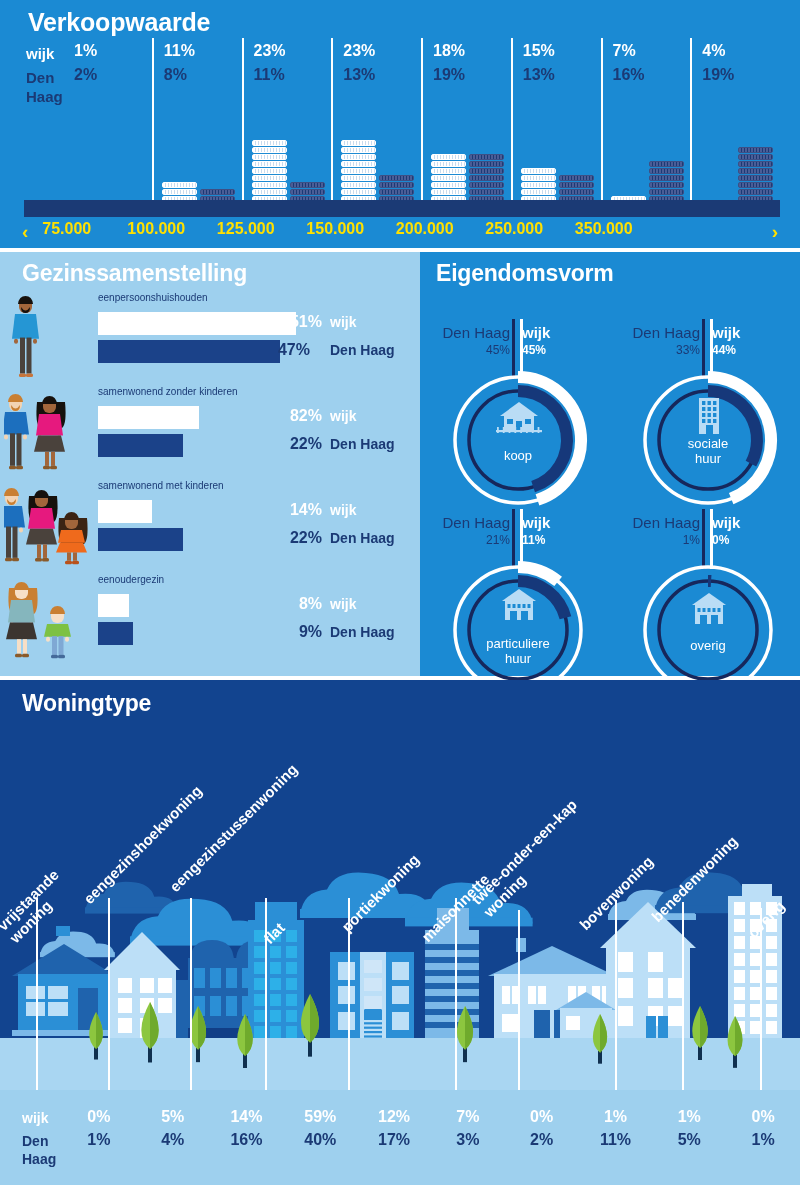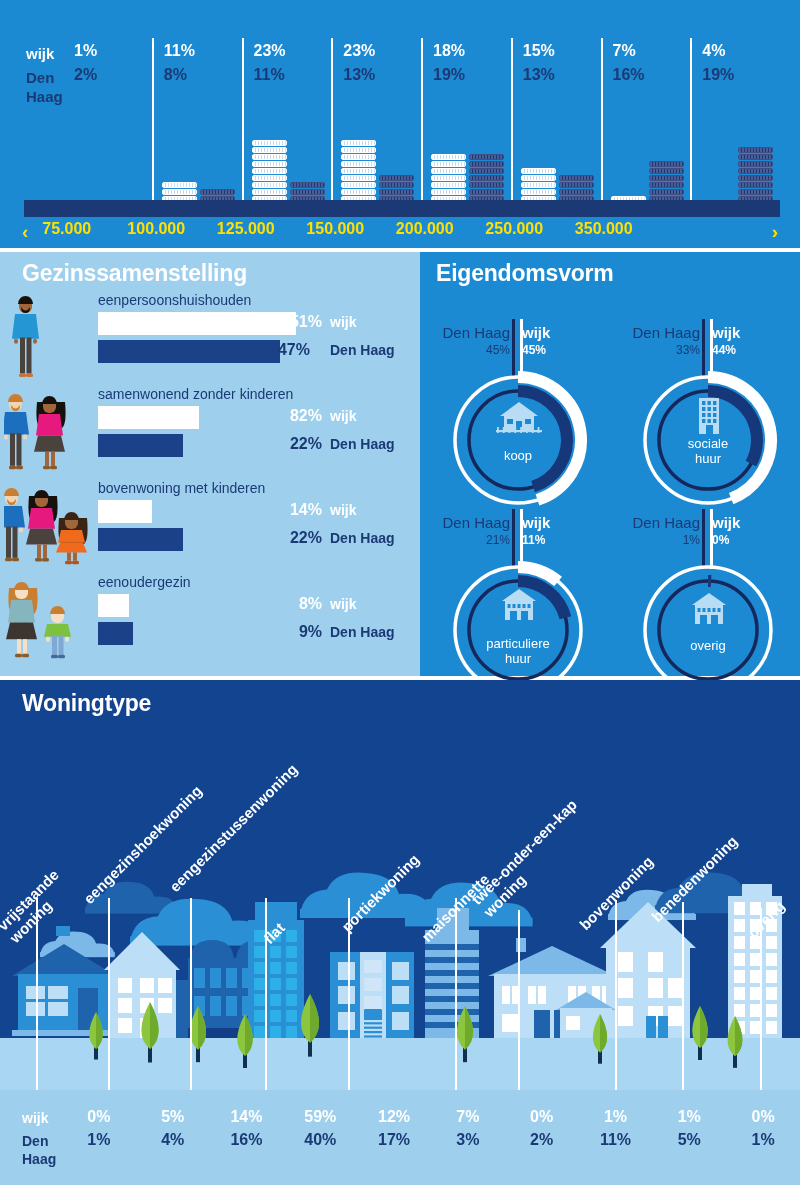--- a/index.html
+++ b/index.html
@@ -86,21 +86,21 @@
     left:0; top:252px; width:444px; height:424px;
     background:#9ed0ee;
   }
   #family-title {
     position:absolute; left:22px; top:8px; font-size:23px;
   }
   .fam-row { position:absolute; left:0; width:416px; height:90px; }
   .fam-icon { position:absolute; left:4px; top:0; width:92px; height:90px; }
   .fam-label {
     position:absolute; left:98px; top:2px; color:#1b3a75;
-    font-size:14px;
+    font-size:10px;
   }
   .fam-bar-w, .fam-bar-d {
     position:absolute; left:98px; height:23px;
   }
   .fam-bar-w { top:22px; background:#ffffff; }
   .fam-bar-d { top:50px; background:#1b4289; }
   .fam-val {
     position:absolute; font-size:16px; font-weight:bold; text-align:right;
     width:44px;
   }
@@ -176,20 +176,21 @@
     position:absolute; width:2px; background:#ffffff;
   }
   .tick-top { position:absolute; width:2px; height:14px; background:#ffffff; top:0; }
 </style>
 </head>
 <body>
 
 <div id="page">
 
   <div class="panel" id="sec-sale">
+    <div class="panel-title" id="sale-title">Verkoopwaarde</div>
     <div id="sale-legend-wijk">wijk</div>
     <div id="sale-legend-dh">Den<br>Haag</div>
 
     <div id="sale-cols">
         <div class="sale-col">
           <div class="sale-pct-w">1%</div>
           <div class="sale-pct-d">2%</div>
           <div class="stacks">
             <div class="stack">
               <div class="coin w"></div>
@@ -481,21 +482,21 @@
                 <path d="M57,52 l21,0 l3,12.8 l-27,0 z" fill="#ef6a1c"></path>
                 <rect x="56" y="64.8" width="4" height="5" rx="2" fill="#a2663b"></rect>
                 <rect x="75" y="64.8" width="4" height="5" rx="2" fill="#a2663b"></rect>
                 <path d="M56,64.8 l23,0 l4,9.6 l-31,0 z" fill="#ef6a1c"></path>
                 <rect x="63" y="74.4" width="4" height="8.32" fill="#a2663b"></rect>
                 <rect x="69" y="74.4" width="4" height="8.32" fill="#a2663b"></rect>
                 <rect x="61" y="82.72" width="7" height="3.5" rx="1.5" fill="#b9511a"></rect>
                 <rect x="68" y="82.72" width="7" height="3.5" rx="1.5" fill="#b9511a"></rect>
               </g>
             </svg></div>
-          <div class="fam-label">bovenwoning met kinderen</div>
+          <div class="fam-label">samenwonend met kinderen</div>
           <div class="fam-bar-w" style="width: 54.3529px;"></div>
           <div class="fam-bar-d" style="width: 85.4118px;"></div>
           <div class="fam-val w" style="left: 278px;">14%</div>
           <div class="fam-val d" style="left: 278px;">22%</div>
           <div class="fam-leg w">wijk</div>
           <div class="fam-leg d">Den Haag</div>
         </div>
         <div class="fam-row" style="top: 320px;">
           <div class="fam-icon"><svg width="92" height="90" viewBox="0 0 92 90">
               <g>

